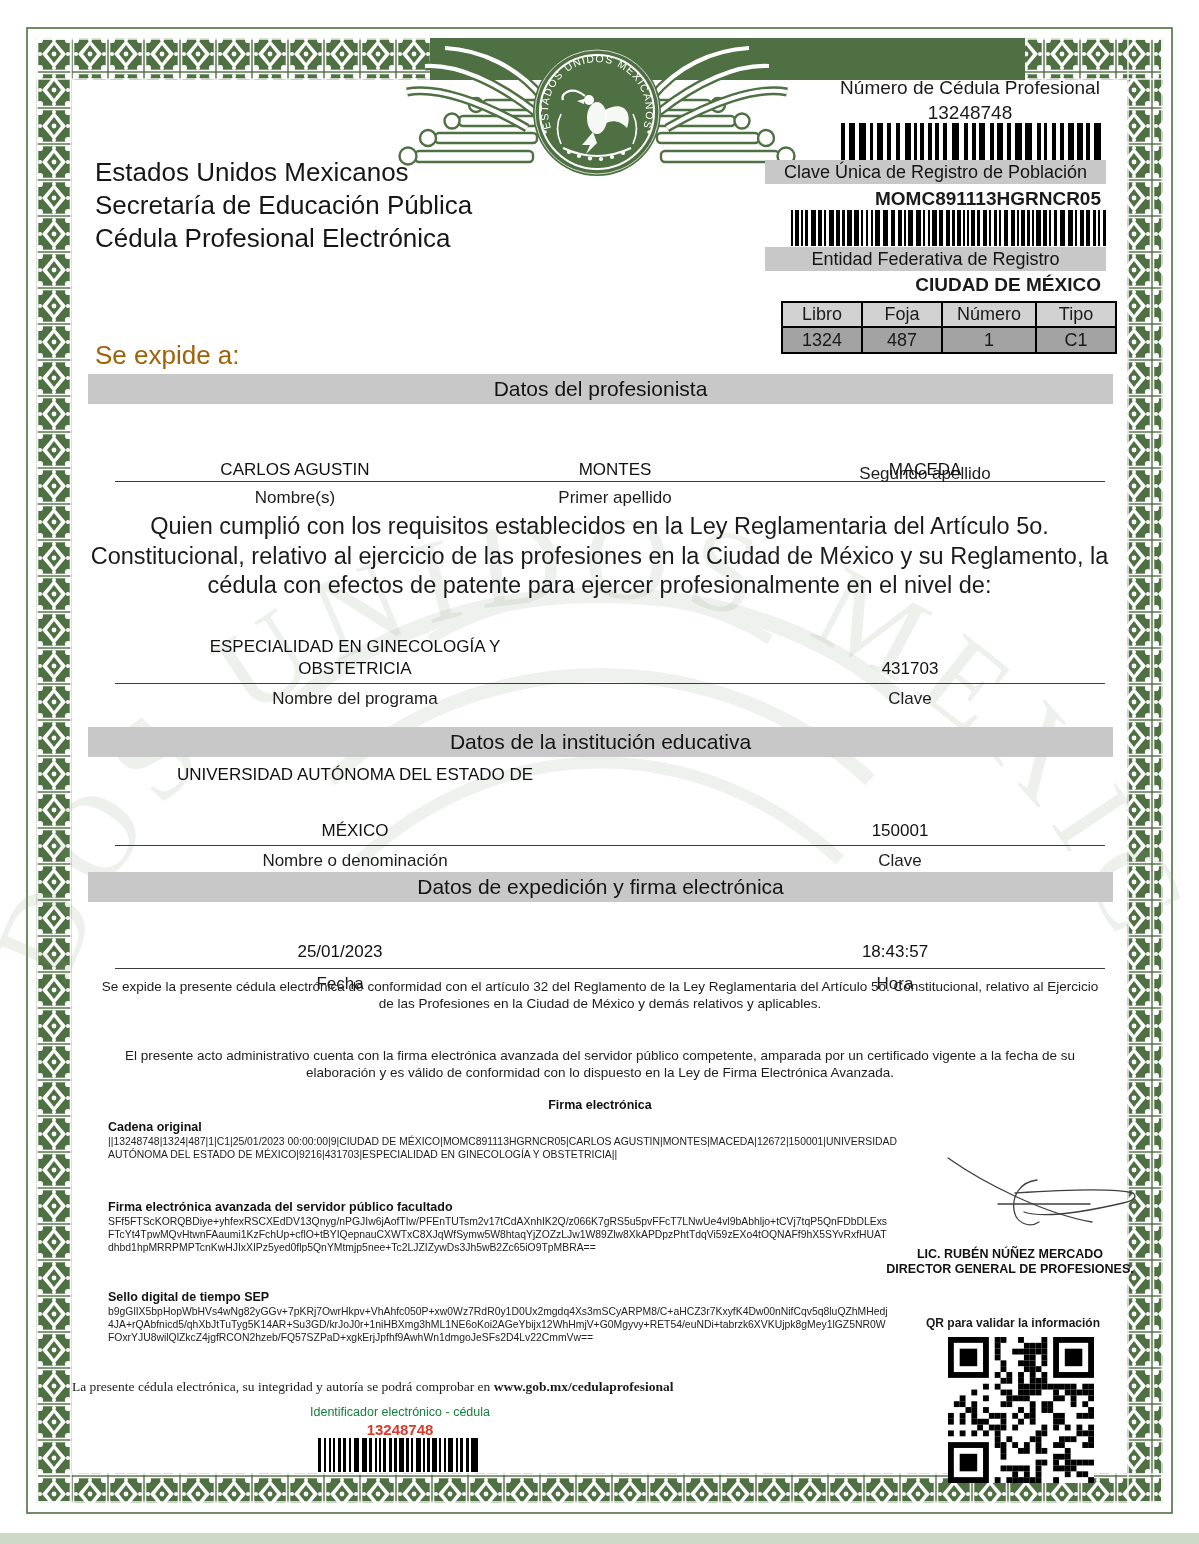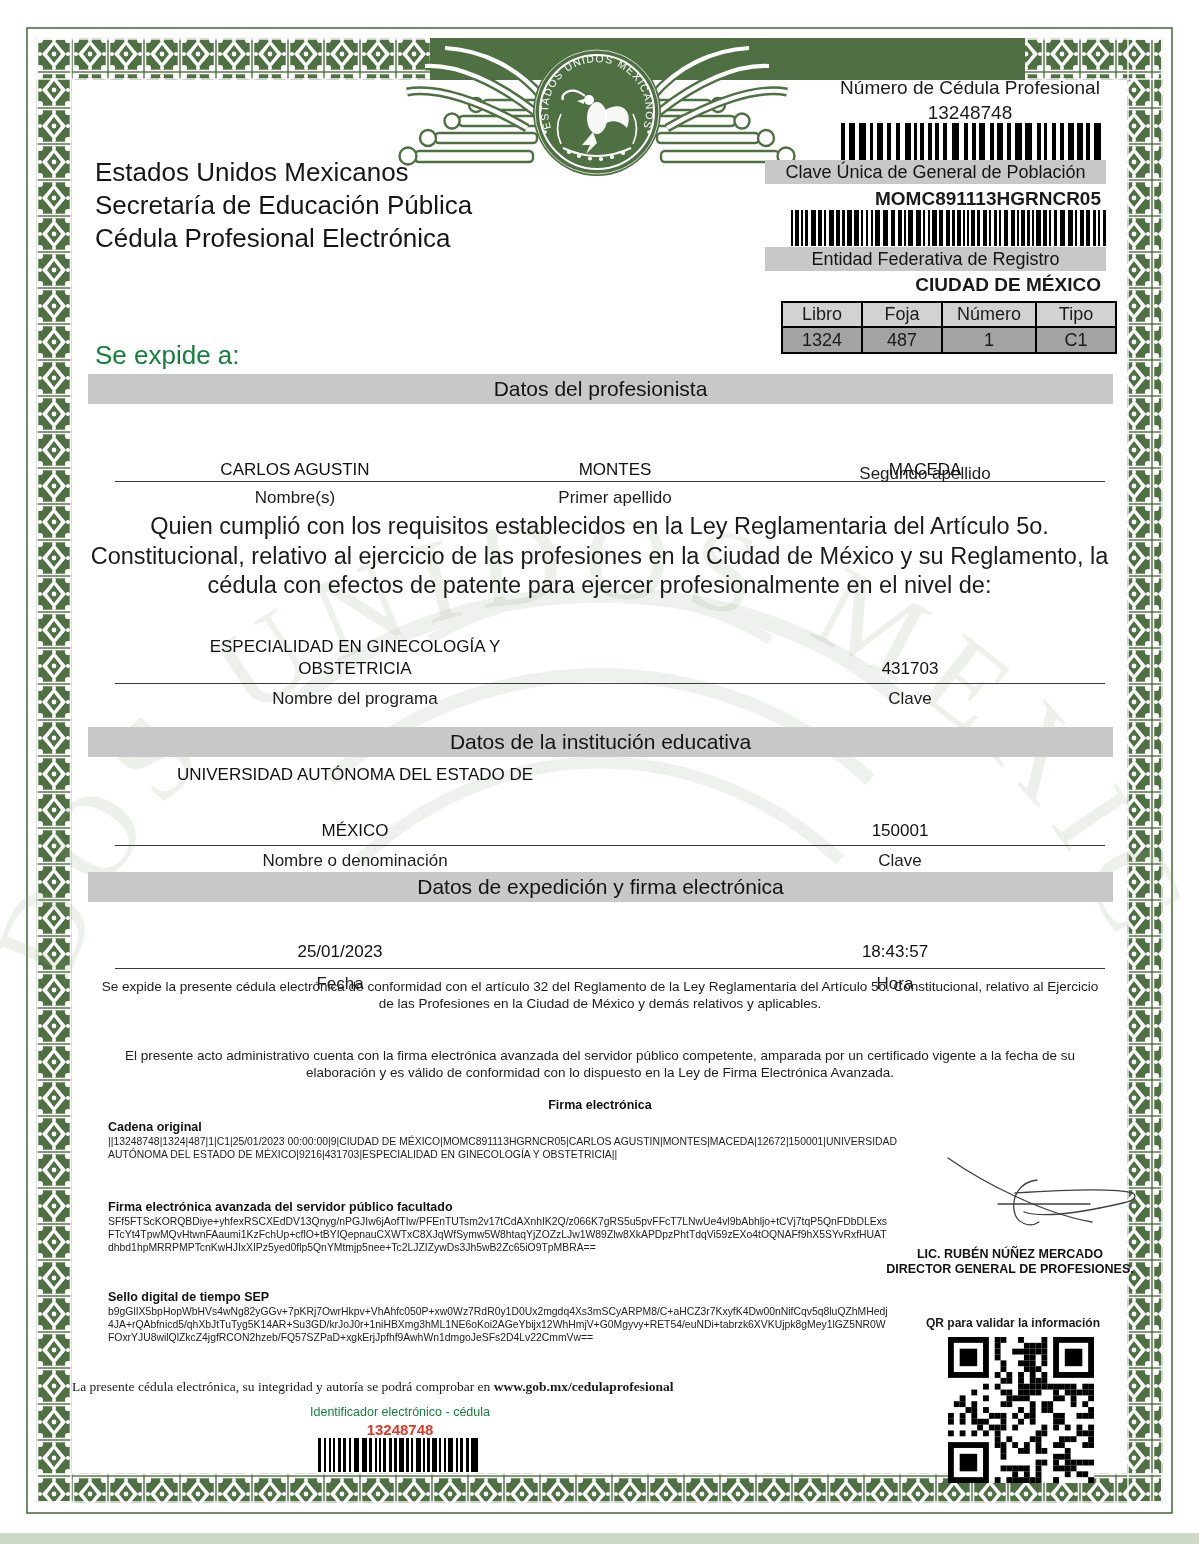--- a/index.html
+++ b/index.html
@@ -12,21 +12,21 @@
   .uline{border-top:1.6px solid #3c3c3c;height:0;}
   .small-par{font-size:13.5px;line-height:17px;text-align:center;color:#1d1d1d;}
   .tiny-h{font-size:12.5px;font-weight:bold;color:#111;}
   .b64{font-size:10.4px;line-height:13px;color:#222;word-break:break-all;}
   .cadena{font-size:10.4px;line-height:13px;color:#222;word-wrap:break-word;}
   .collabel{font-size:17px;text-align:center;color:#1d1d1d;}
   .colval{font-size:17px;text-align:center;color:#111;}
 
   
   #hdr-left{left:95px;top:156px;font-size:26px;line-height:33px;color:#161616;}
-  #se-expide{left:95px;top:340px;font-size:26px;color:#15803d;}
+  #se-expide{left:95px;top:340px;font-size:26px;color:#a16207;}
 
   
   #ced-label{left:790px;top:77px;width:360px;font-size:19px;}
   #ced-num{left:790px;top:102px;width:360px;font-size:19px;}
   #bc1{left:841px;top:123px;}
   #curp-band{left:765px;top:160px;width:341px;height:24px;font-size:18px;line-height:24px;}
   #curp-val{left:760px;top:188px;width:341px;font-size:19px;text-align:right;}
   #bc2{left:791px;top:210px;}
   #ent-band{left:765px;top:247px;width:341px;height:24px;font-size:18px;line-height:24px;}
   #ent-val{left:760px;top:274px;width:341px;font-size:19px;text-align:right;}
@@ -237,21 +237,21 @@
       <rect x="203" y="0" width="3" height="38" fill="#000"></rect>
       <rect x="211" y="0" width="4" height="38" fill="#000"></rect>
       <rect x="219" y="0" width="4" height="38" fill="#000"></rect>
       <rect x="227" y="0" width="6" height="38" fill="#000"></rect>
       <rect x="236" y="0" width="6" height="38" fill="#000"></rect>
       <rect x="245" y="0" width="4" height="38" fill="#000"></rect>
       <rect x="253" y="0" width="7" height="38" fill="#000"></rect>
       <rect x="257" y="0" width="3" height="38" fill="#000"></rect>
     </svg>
 
-  <div id="curp-band" class="abs gray-band">Clave Única de General de Población</div>
+  <div id="curp-band" class="abs gray-band">Clave Única de Registro de Población</div>
   <div id="curp-val" class="abs bold">MOMC891113HGRNCR05</div>
   <svg id="bc2" class="abs" width="315" height="36">
       <rect x="0" y="0" width="2" height="36" fill="#000"></rect>
       <rect x="4" y="0" width="4" height="36" fill="#000"></rect>
       <rect x="10" y="0" width="2" height="36" fill="#000"></rect>
       <rect x="14" y="0" width="3" height="36" fill="#000"></rect>
       <rect x="20" y="0" width="5" height="36" fill="#000"></rect>
       <rect x="27" y="0" width="4" height="36" fill="#000"></rect>
       <rect x="33" y="0" width="2" height="36" fill="#000"></rect>
       <rect x="38" y="0" width="5" height="36" fill="#000"></rect>

